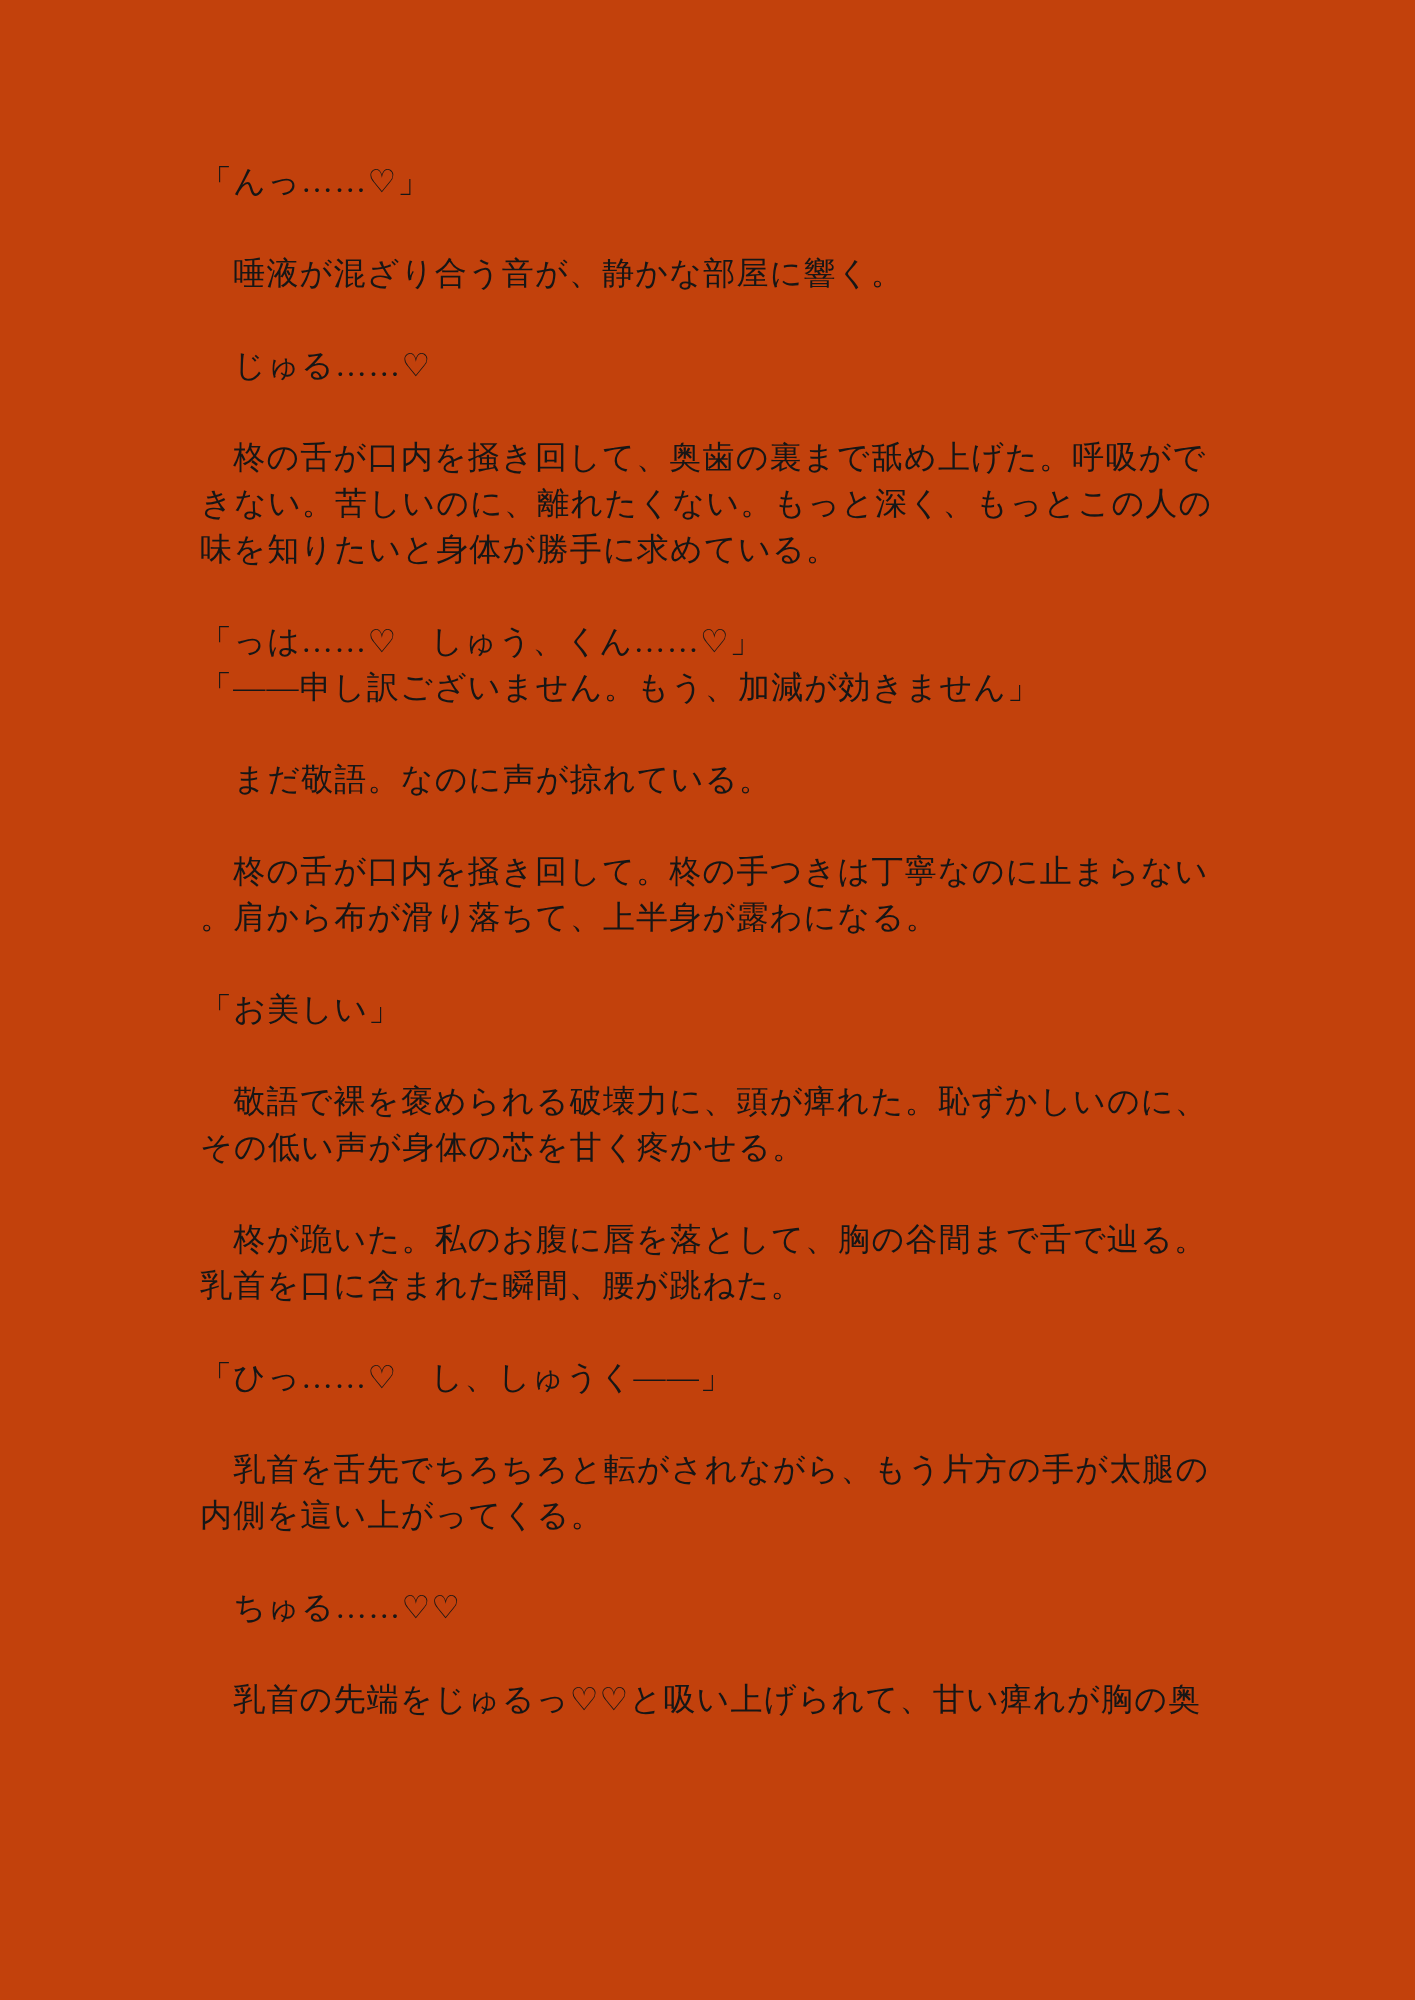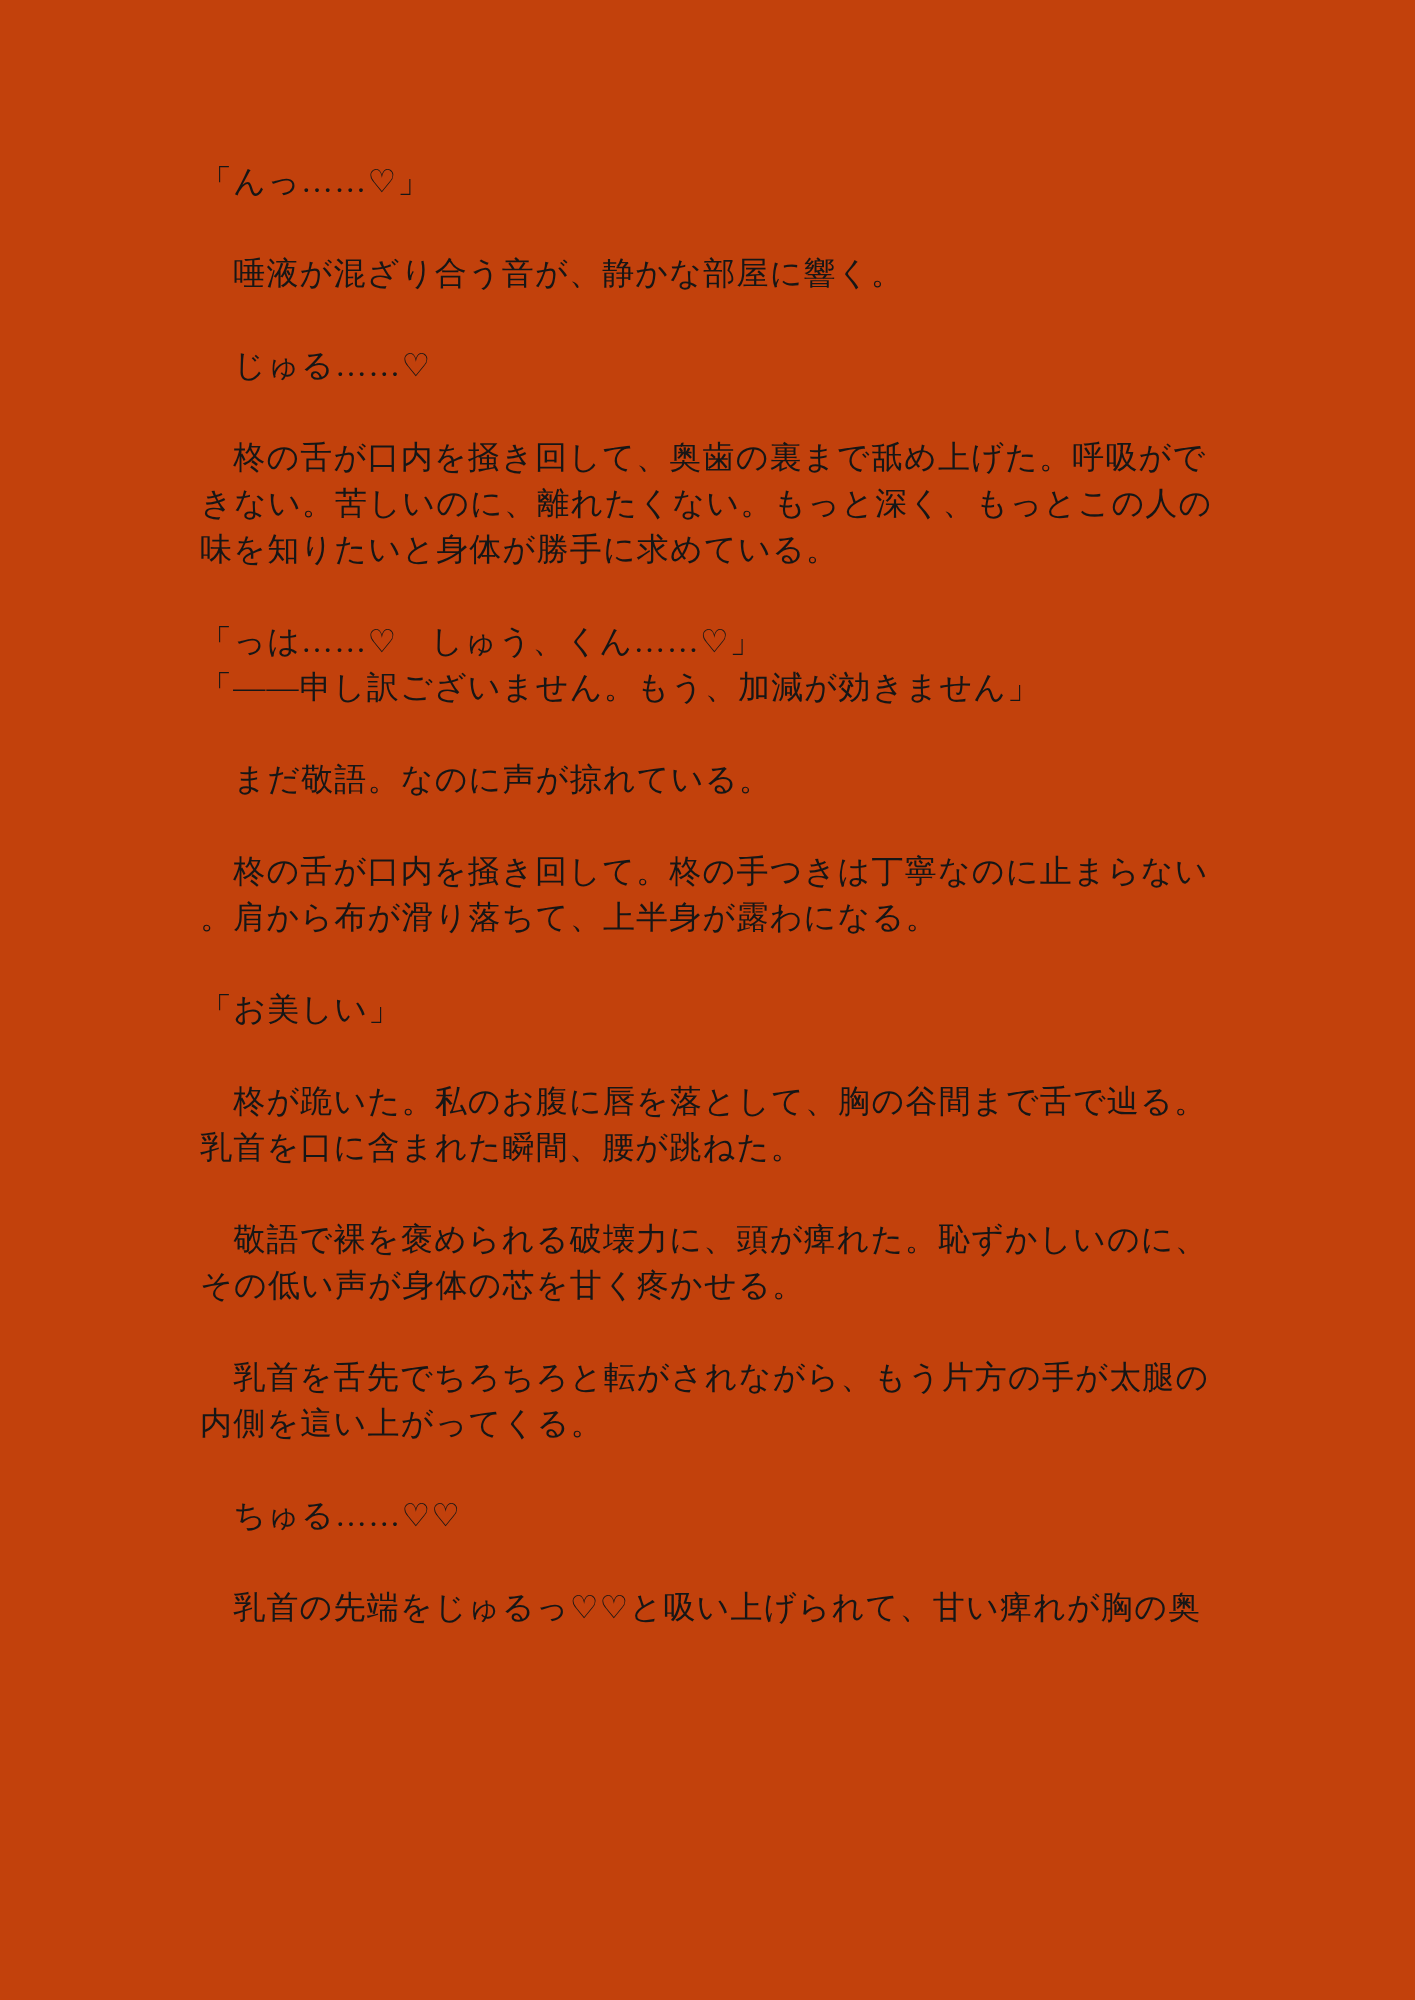--- a/index.html
+++ b/index.html
@@ -65,28 +65,29 @@
         <div class="line">　まだ敬語。なのに声が掠れている。</div>
       </div>
       <div class="block">
         <div class="line">　柊の舌が口内を掻き回して。柊の手つきは丁寧なのに止まらない</div>
         <div class="line">。肩から布が滑り落ちて、上半身が露わになる。</div>
       </div>
       <div class="block">
         <div class="line">「お美しい」</div>
       </div>
       <div class="block">
+        <div class="line">　敬語で裸を褒められる破壊力に、頭が痺れた。恥ずかしいのに、</div>
+        <div class="line">その低い声が身体の芯を甘く疼かせる。</div>
+      </div>
+      <div class="block">
         <div class="line">　柊が跪いた。私のお腹に唇を落として、胸の谷間まで舌で辿る。</div>
         <div class="line">乳首を口に含まれた瞬間、腰が跳ねた。</div>
       </div>
       <div class="block">
-        <div class="line">　敬語で裸を褒められる破壊力に、頭が痺れた。恥ずかしいのに、</div>
-        <div class="line">その低い声が身体の芯を甘く疼かせる。</div>
-      </div>
-      <div class="block">
+        <div class="line">「ひっ……♡　し、しゅうく——」</div>
       </div>
       <div class="block">
         <div class="line">　乳首を舌先でちろちろと転がされながら、もう片方の手が太腿の</div>
         <div class="line">内側を這い上がってくる。</div>
       </div>
       <div class="block">
         <div class="line">　ちゅる……♡♡</div>
       </div>
       <div class="block">
         <div class="line">　乳首の先端をじゅるっ♡♡と吸い上げられて、甘い痺れが胸の奥</div>

